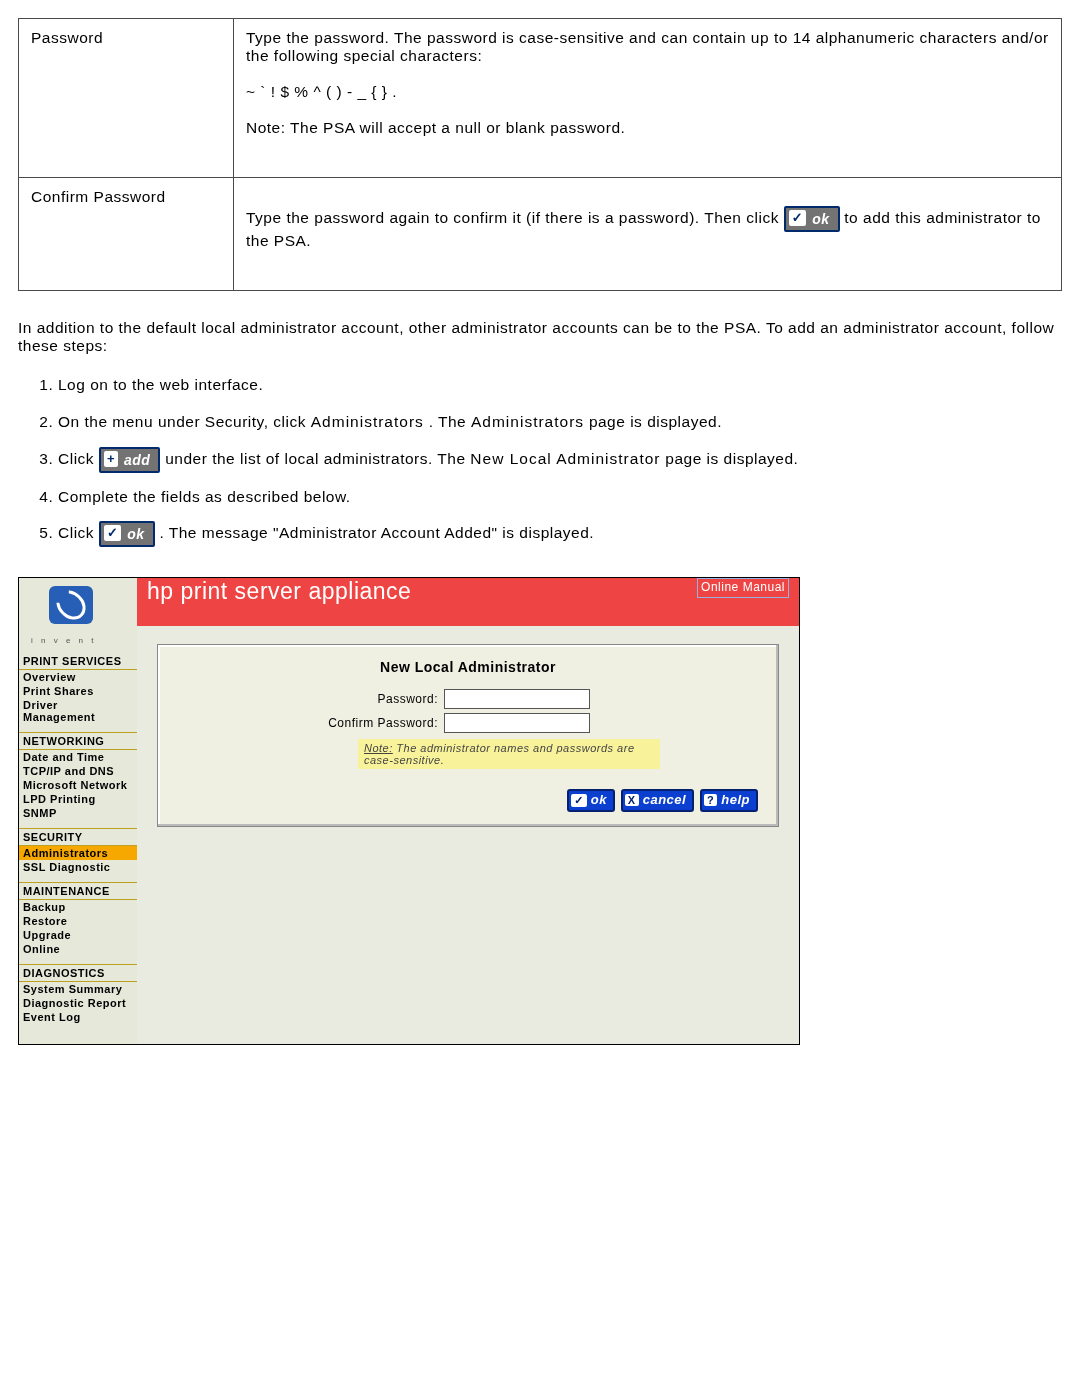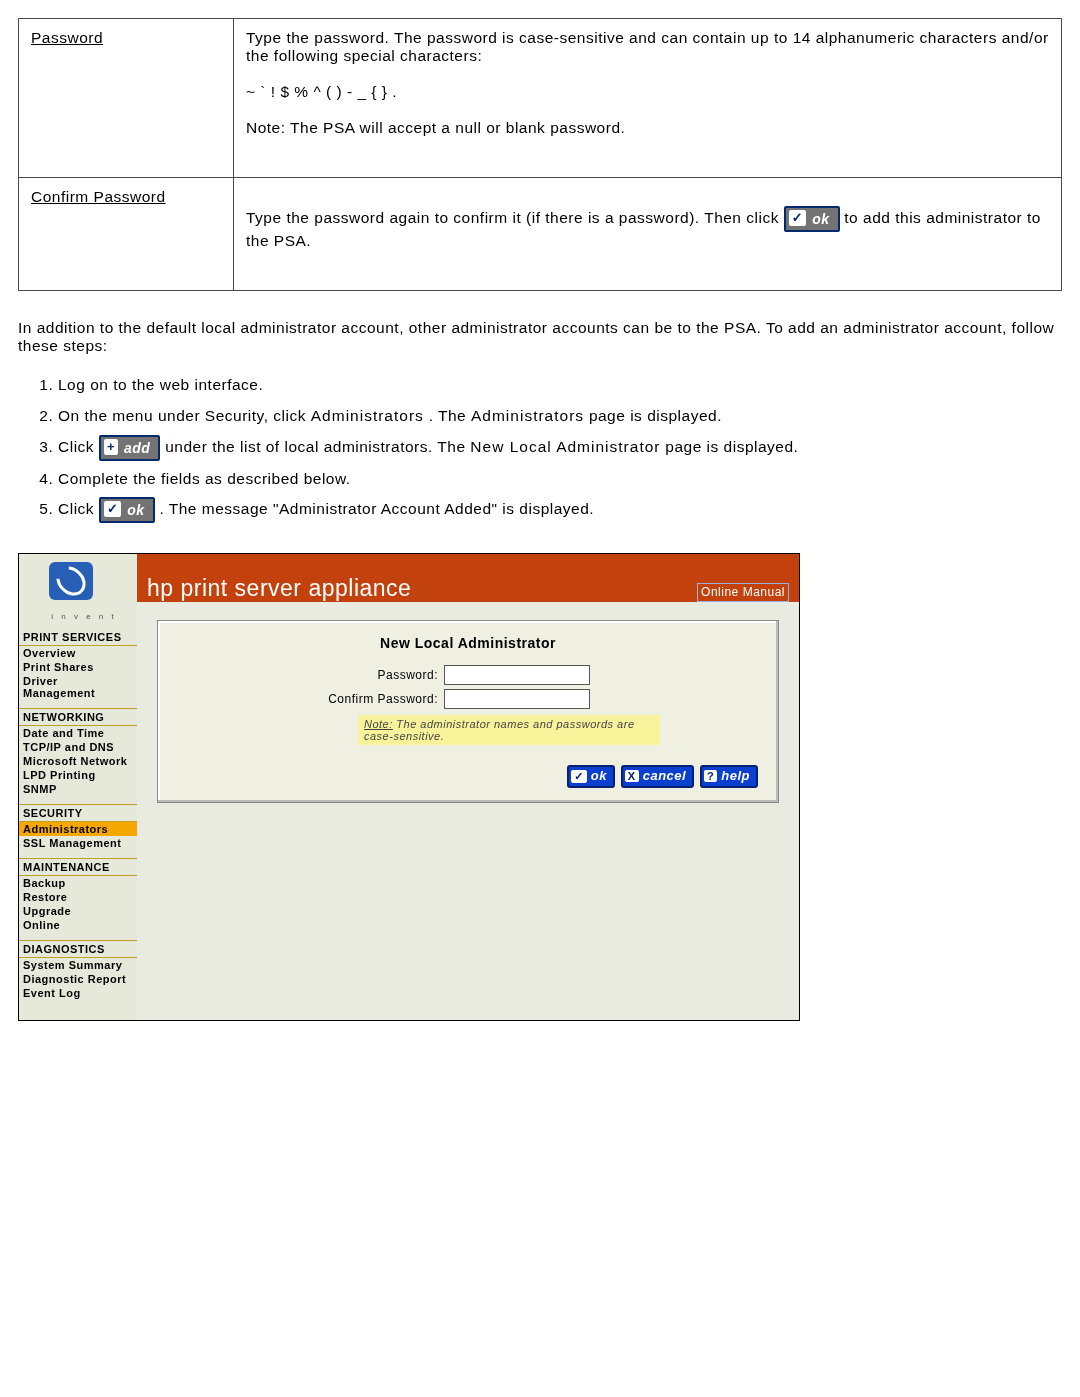--- a/index.html
+++ b/index.html
@@ -19,35 +19,34 @@
     border: 1px solid #4a4a4a;
   }
   table.def td {
     border: 1px solid #4a4a4a;
     padding: 10px 12px 40px 12px;
     vertical-align: top;
     font-size: 15.5px;
   }
   table.def td.l {
     width: 190px;
-    text-decoration: underline;
   }
 
   p.body {
     margin: 28px 0 18px 0;
     font-size: 15.5px;
   }
 
   ol.steps {
     margin: 0 0 30px 40px;
     padding: 0;
     font-size: 15.5px;
   }
   ol.steps li {
-    margin: 6px 0;
+    margin: 12px 0;
     line-height: 1.6;
   }
   ol.steps li .lbl { letter-spacing: 1px; }
 
   
   .pill {
     display: inline-block;
     vertical-align: middle;
     border: 2px solid #002a6b;
     background: #737373;
@@ -108,21 +107,21 @@
   }
   .logo::after{
     content:"";
     position:absolute; inset:6px;
     border:3px solid #fff;
     border-radius:50%;
     border-left-color:transparent;
     transform:rotate(45deg);
   }
   .invent{
-    text-align:center; font-size:8px; letter-spacing:3px;
+    font-size:8px; letter-spacing:3px;
     color:#555; margin:2px 0 6px 12px; font-weight:normal;
   }
 
   .hdr {
     border-top: 1px solid #c0a020;
     border-bottom: 1px solid #c0a020;
     padding: 2px 4px;
     text-transform: uppercase;
     margin-top: 8px;
     background: #e6e8da;
@@ -139,24 +138,24 @@
     color: #000;
   }
 
   
   .right {
     flex: 1;
     background: #e9ebe1;
   }
   .bluebar {
     height: 48px;
-    background: #c2410c;
+    background: #ef4444;
     color: #fff;
     display: flex;
-    align-items: flex-end;
+    align-items: flex-start;
     padding: 0 10px;
     font-family: Tahoma, Arial, sans-serif;
   }
   .bluebar .title {
     flex: 1;
     font-size: 23px;
   }
   .bluebar .manual {
     font-size: 12px;
     line-height: 1.1;
@@ -307,21 +306,21 @@
 
       <div class="hdr">NETWORKING</div>
       <div class="itm">Date and Time</div>
       <div class="itm">TCP/IP and DNS</div>
       <div class="itm">Microsoft Network</div>
       <div class="itm">LPD Printing</div>
       <div class="itm">SNMP</div>
 
       <div class="hdr">SECURITY</div>
       <div class="itm sel">Administrators</div>
-      <div class="itm">SSL Management</div>
+      <div class="itm">SSL Diagnostic</div>
 
       <div class="hdr">MAINTENANCE</div>
       <div class="itm">Backup</div>
       <div class="itm">Restore</div>
       <div class="itm">Upgrade</div>
       <div class="itm">Online</div>
 
       <div class="hdr">DIAGNOSTICS</div>
       <div class="itm">System Summary</div>
       <div class="itm">Diagnostic Report</div>

